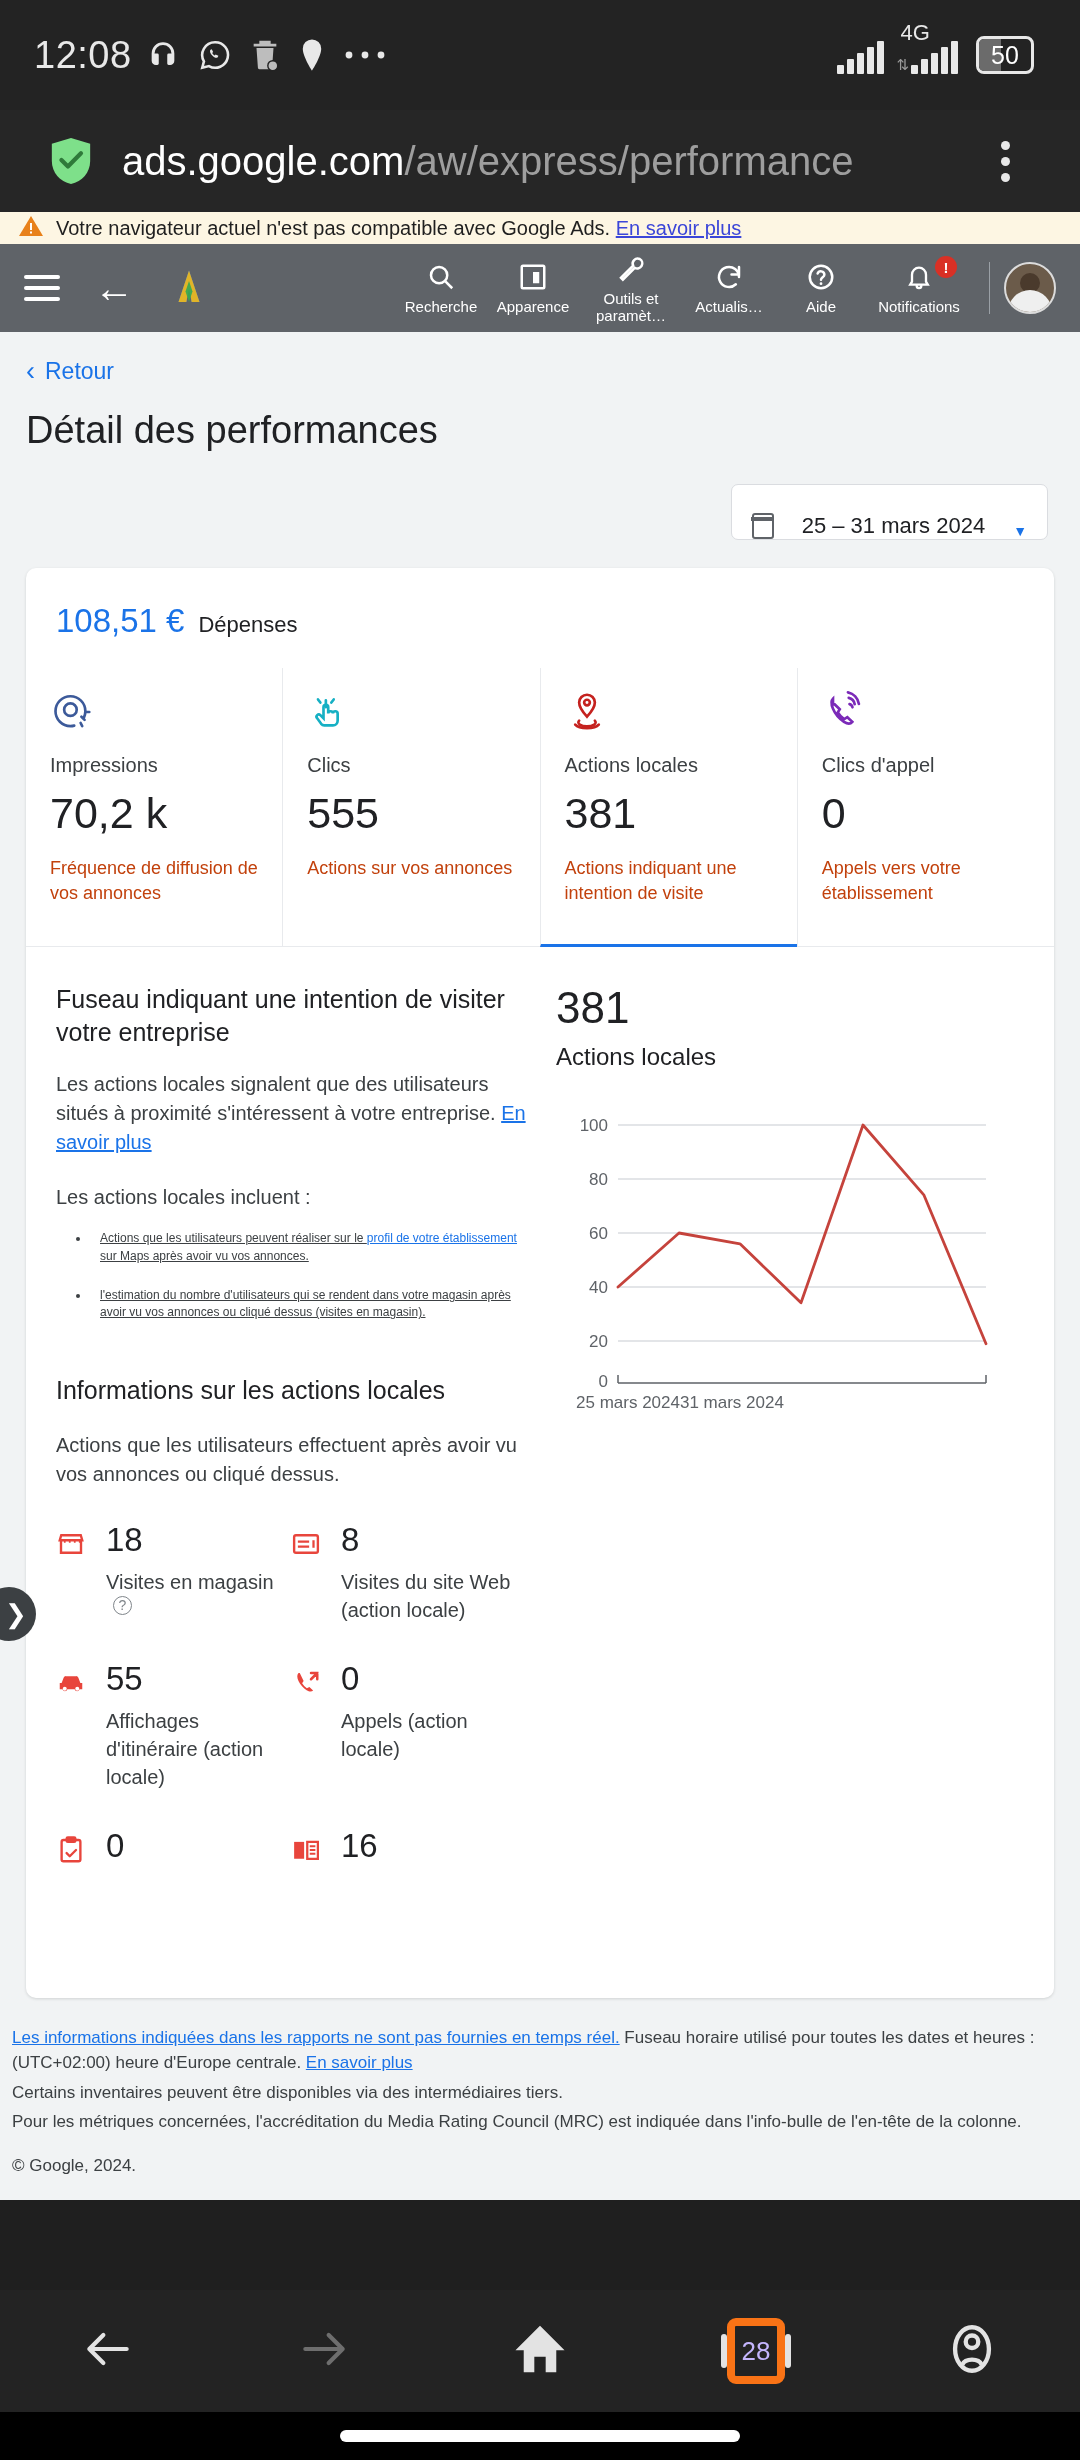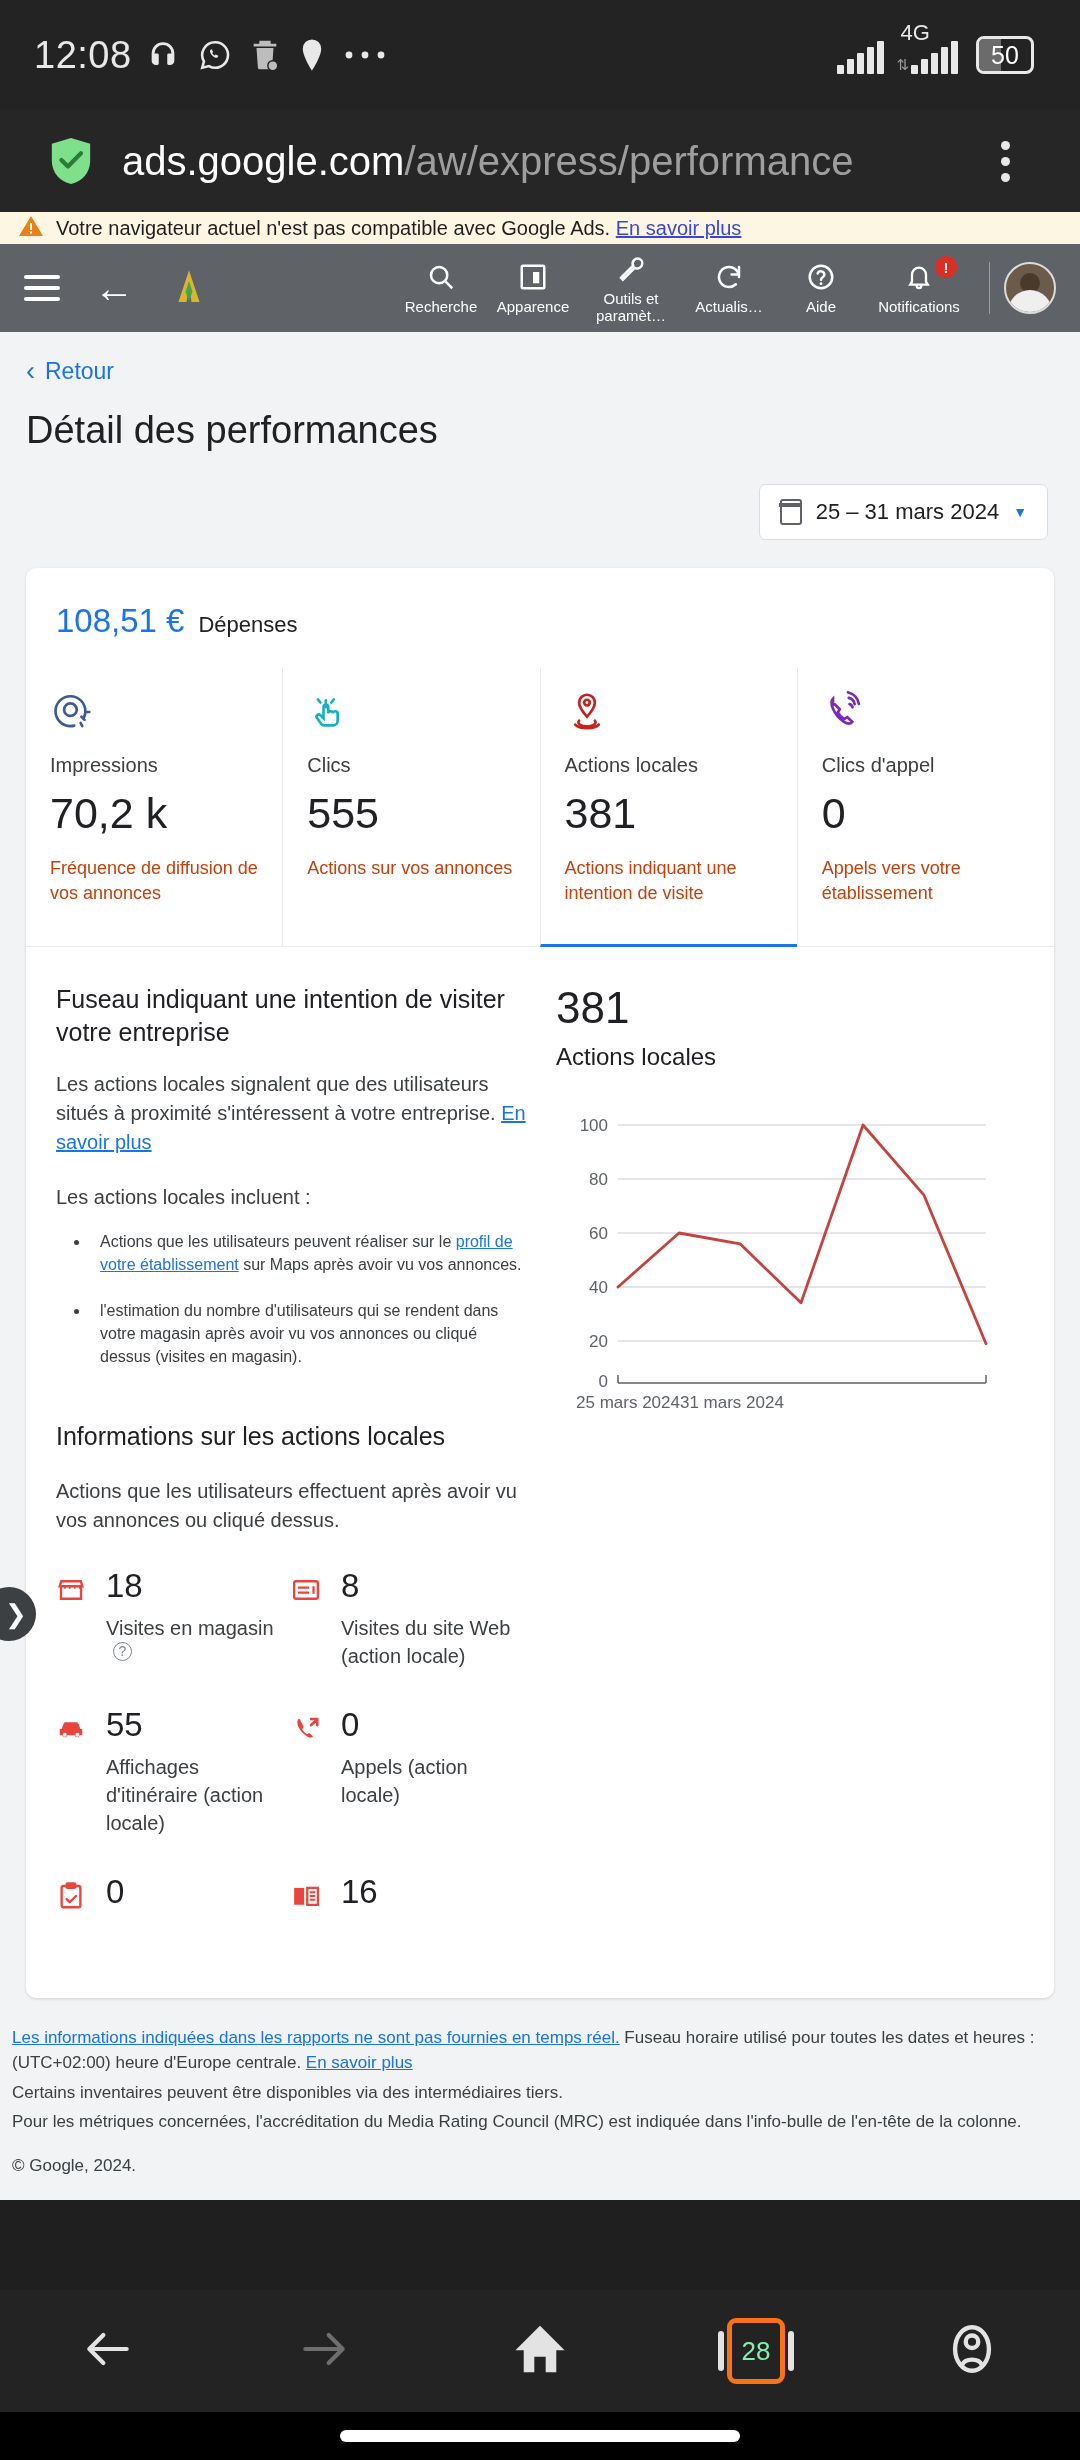--- a/index.html
+++ b/index.html
@@ -72,21 +72,21 @@
   .avatar .head{position:absolute;left:50%;top:9px;transform:translateX(-50%);width:20px;height:20px;border-radius:50%;background:#4a3a2c;}
   .avatar .body{position:absolute;left:50%;bottom:-4px;transform:translateX(-50%);width:44px;height:26px;border-radius:22px 22px 0 0;background:#efefef;}
 
   
   .page { background:#f1f3f4; height: 1868px; position:relative; overflow:hidden; }
   .retour { display:flex; align-items:center; gap:10px; padding: 26px 0 0 26px; color:#1a73e8; font-size:23px;}
   .retour .chev { font-size: 27px; line-height: 1;}
   .ptitle { font-size:38px; color:#202124; padding: 24px 0 0 26px; }
   .daterow { display:flex; justify-content:flex-end; padding: 32px 32px 0 0; }
   .datebtn { border:1px solid #dadce0; border-radius:7px; background:#fff; height:56px;
-             display:flex; align-items:center; gap:14px; padding: 0 20px; font-size:22px; color:#202124;}
+             display:flex; align-items:flex-end; gap:28px; padding: 0 20px; font-size:22px; color:#202124;}
   .cal { width:22px; height:26px; border:2.5px solid #5f6368; border-radius:3px; position:relative;}
   .cal::before{content:'';position:absolute;left:-2.5px;right:-2.5px;top:2px;height:4px;background:#5f6368;}
   .caret { color:#1a73e8; font-size:14px; }
 
   
   .card { background:#fff; margin: 28px 26px 0 26px; border-radius:10px;
           box-shadow: 0 1px 3px rgba(60,64,67,.18); overflow:hidden; height: 1430px; }
   .spend { padding: 34px 0 0 30px; display:flex; align-items:baseline; gap:14px; }
   .spend .amt { color:#1a73e8; font-size:33px; }
   .spend .lbl { color:#202124; font-size:22px; }
@@ -102,21 +102,21 @@
 
   .lower { display:flex; padding: 36px 0 0 0;}
   .lcol { width: 530px; padding: 0 30px 0 30px; }
   .rcol { flex:1; padding-right: 30px; }
 
   .h2 { font-size:25px; color:#202124; line-height:1.35; margin-bottom: 20px; }
   .p { font-size:20px; color:#3c4043; line-height:1.45; }
   .p a { color:#1a73e8; }
   .mt { margin-top: 26px; }
   ul.bullets { margin: 18px 0 0 34px; }
-  ul.bullets li { font-size:16px; color:#3c4043; line-height:1.45; margin-bottom: 22px; padding-left: 10px;}
+  ul.bullets li { font-size:12px; color:#3c4043; line-height:1.45; margin-bottom: 22px; padding-left: 10px; text-decoration: underline;}
   ul.bullets li a { color:#1a73e8; }
 
   .h3 { font-size:25px; color:#202124; margin: 54px 0 26px 0;}
 
   .statgrid { display:flex; flex-wrap:wrap; margin-top: 34px; }
   .stat { width: 50%; display:flex; gap: 16px; margin-bottom: 38px; }
   .stat .sic { width: 34px; flex:none; padding-top: 6px; }
   .stat .sval { font-size:33px; color:#202124; line-height:1; margin-bottom: 12px;}
   .stat .slbl { font-size:20px; color:#3c4043; line-height:1.4; display:inline;}
   .qm { display:inline-block; width:19px; height:19px; border:1.6px solid #80868b; border-radius:50%;
@@ -135,22 +135,22 @@
   
   .footer { padding: 16px 12px 0 12px; font-size:17px; color:#3c4043; line-height:1.5; }
   .footer a { color:#1a73e8; }
   .footer .blk { margin-top: 4px; }
   .footer .cpy { margin-top: 18px; }
 
   
   .botnav { position:absolute; bottom: 0; left:0; width:1080px; height:170px; background:#232323; }
   .botrow { height: 122px; display:flex; align-items:center; }
   .botitem { flex:1; display:flex; align-items:center; justify-content:center; }
-  .tabcount { width:58px; height:66px; border:5px solid #f97316; border-radius:9px;
-              display:flex;align-items:center;justify-content:center;color:#86efac;font-size:26px; position:relative;}
+  .tabcount { width:58px; height:66px; border:8px solid #f97316; border-radius:9px;
+              display:flex;align-items:center;justify-content:center;color:#c4b5fd;font-size:26px; position:relative;}
   .tabcount::before,.tabcount::after{content:'';position:absolute;top:8px;bottom:8px;width:6px;background:#e3e3e3;border-radius:3px;}
   .tabcount::before{left:-14px}.tabcount::after{right:-14px}
   .gesture { position:absolute; bottom:0; left:0; width:1080px; height:48px; background:#000;}
   .gesture i { position:absolute; left:50%; transform:translateX(-50%); bottom:18px;
                width: 400px; height:12px; border-radius:6px; background:#fff; display:block;}
 </style>
 </head>
 <body>
 
 <div class="phone">

